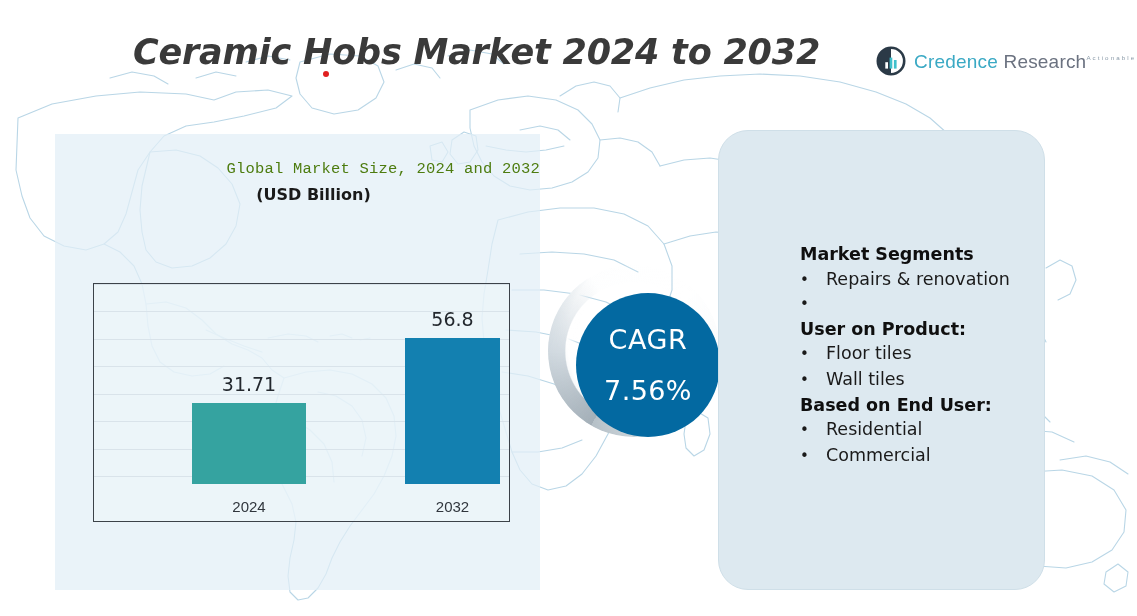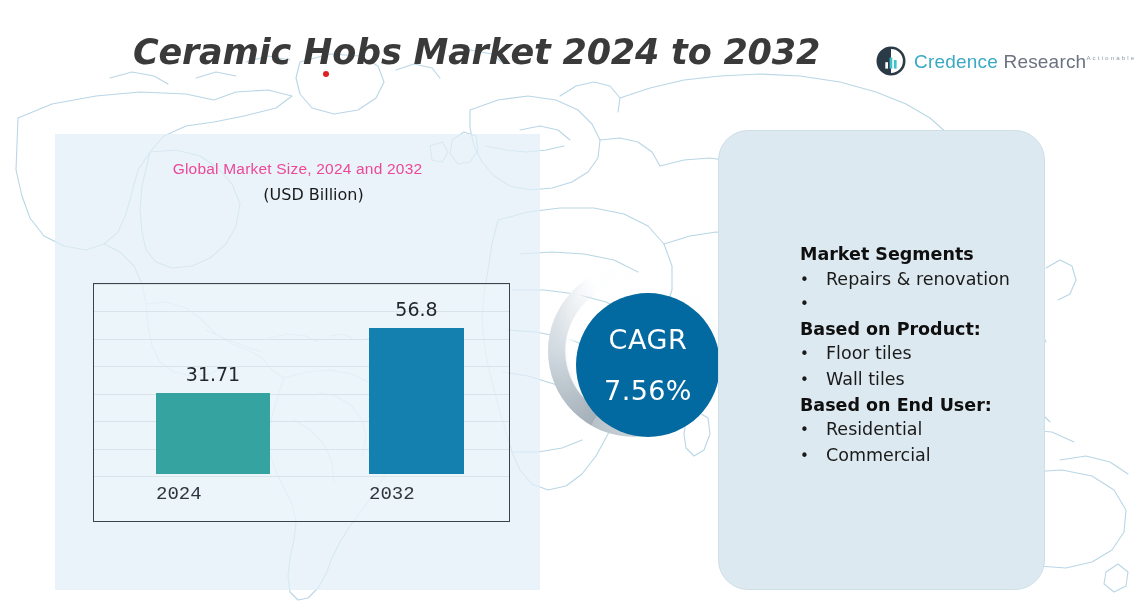--- a/index.html
+++ b/index.html
@@ -35,50 +35,51 @@
   #logo-name .res{color:#6b7280;}
   #logo-tag{font-size:6.2px;color:#8a9aa8;letter-spacing:2.1px;margin-top:3px;white-space:nowrap;}
 
   
   #left-panel{
     position:absolute;left:55px;top:134px;width:485px;height:456px;
     background:rgba(226,238,247,.72);
   }
   #chart-heading{position:absolute;left:55px;top:160px;width:485px;text-align:center;}
   #chart-heading .l1{
-    font-size:15.5px;color:#ec4899;letter-spacing:.2px;
-    font-family:Liberation Sans, sans-serif;
+    font-size:15.5px;color:#4d7c0f;letter-spacing:.2px;
+    font-family:Liberation Mono, monospace;
+    text-align:right;
   }
   #chart-heading .l2{
-    font-size:16px;color:#1a1a1a;font-weight:normal;margin-top:7px;
+    font-size:16px;color:#1a1a1a;font-weight:bold;margin-top:7px;
     font-family:"DejaVu Sans","Liberation Sans",sans-serif;
     padding-left:32px;
   }
 
   
   #chart-frame{
     position:absolute;left:93px;top:283px;width:417px;height:239px;
     border:1.4px solid #3c4249;
     background:rgba(237,245,250,.55);
     box-sizing:border-box;
   }
   #gridlines{position:absolute;left:0;top:0;right:0;bottom:0;}
   #gridlines .gl{position:absolute;left:0;right:0;height:1px;background:#d9e3ea;}
   #plot{position:absolute;left:0;top:0;right:0;bottom:0;}
-  .bar-group{position:absolute;bottom:47px;}
+  .bar-group{position:absolute;bottom:37px;margin-left:36px;}
   .bar{width:100%;position:absolute;bottom:0;}
   .bar-value{
     position:absolute;left:0;right:0;text-align:center;
     font-size:19px;color:#23282e;white-space:nowrap;
     font-family:"DejaVu Sans","Liberation Sans",sans-serif;
   }
   .bar-label{
-    position:absolute;left:0;right:0;
-    font-size:19px;color:#30363d;
-    font-family:Liberation Mono, monospace;
+    position:absolute;left:0;right:0;text-align:center;
+    font-size:15px;color:#30363d;
+    font-family:Liberation Sans, sans-serif;
   }
 
   
   #cagr-wrap{position:absolute;left:548px;top:265px;width:200px;height:200px;}
   #cagr-ring{
     position:absolute;left:0px;top:0px;width:172px;height:172px;border-radius:50%;
     background:
       radial-gradient(circle at 62% 42%, rgba(255,255,255,0) 52%, rgba(255,255,255,.05) 53%, #ffffff 60%, #e9eef1 70%, #b9c4cb 86%, #dfe5e9 100%);
     filter:blur(.2px);
   }
@@ -259,21 +260,21 @@
   <div id="right-panel"></div>
   <div id="segments">
       <div class="seg-head">Market Segments</div>
       <div class="seg-item">
         <span class="seg-bullet">•</span>
         <span>Repairs &amp; renovation</span>
       </div>
       <div class="seg-item">
         <span class="seg-bullet">•</span>
       </div>
-      <div class="seg-head">Based on Product:</div>
+      <div class="seg-head">User on Product:</div>
       <div class="seg-item">
         <span class="seg-bullet">•</span>
         <span>Floor tiles</span>
       </div>
       <div class="seg-item">
         <span class="seg-bullet">•</span>
         <span>Wall tiles</span>
       </div>
       <div class="seg-head">Based on End User:</div>
       <div class="seg-item">

